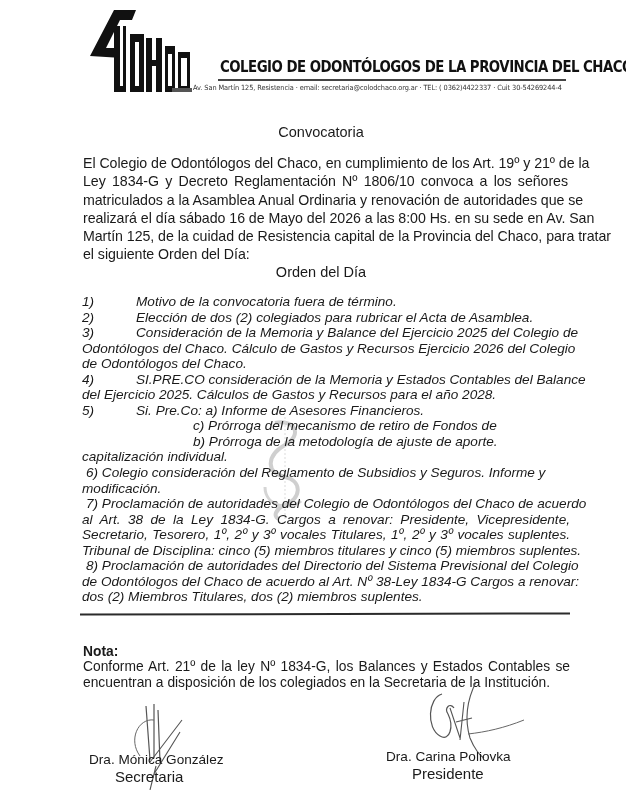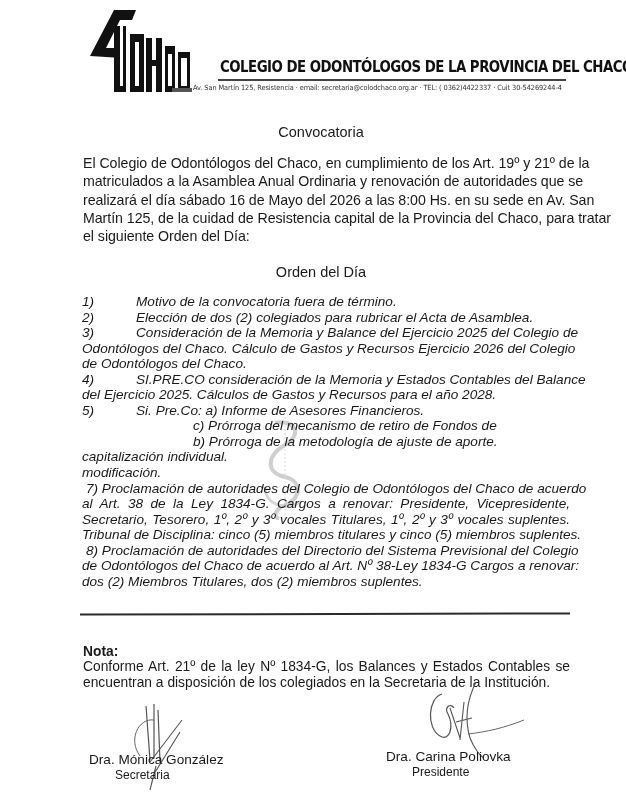--- a/index.html
+++ b/index.html
@@ -35,21 +35,21 @@
     .list .j { text-align: justify; text-align-last: justify; }
     .list .num { display: inline-block; width: 54px; }
     .list .ind { padding-left: 111px; }
     .list .sp { padding-left: 4px; }
     .hrule { left: 80px; top: 613px; width: 490px; height: 2px; background: #2b2b2b; transform: rotate(-0.12deg); }
     .note-label { left: 83px; top: 644px; font-size: 13.8px; font-weight: bold; text-align: center; }
     .note { left: 83px; top: 659px; width: 487px; font-size: 13.8px; line-height: 16px; }
     .note .line { display: block; white-space: nowrap; }
     .note .j { text-align: justify; text-align-last: justify; }
     .sig-name { font-size: 13.6px; white-space: nowrap; }
-    .sig-role { font-size: 12px; white-space: nowrap; }
+    .sig-role { font-size: 15px; white-space: nowrap; }
     .watermark { left: 245px; top: 415px; width: 80px; height: 105px; opacity: 0.35; }
     svg { display: block; }
   </style>
 </head>
 <body>
 
 <div class="abs logo">
   <svg width="112" height="92" viewBox="0 0 112 92">
 
     <polygon points="6,52 30,6 52,6 48,16 36,16 22,44 40,44 38,54" fill="#111"></polygon>
@@ -77,20 +77,21 @@
     <path d="M30,8 C50,4 58,20 40,30 C22,40 20,58 40,62 C58,66 56,84 40,90 C30,94 28,102 34,104" stroke="#777" stroke-width="4" fill="none"></path>
     <path d="M20,72 C20,92 46,96 56,86" stroke="#888" stroke-width="3" fill="none"></path>
     <line x1="40" y1="2" x2="40" y2="104" stroke="#999" stroke-width="1" stroke-dasharray="2,2"></line>
   </svg>
 </div>
 
 <div class="abs heading" style="top:124px;">Convocatoria</div>
 
 <div class="abs para" style="top:154px;">
   <span class="line">El Colegio de Odontólogos del Chaco, en cumplimiento de los Art. 19º y 21º de la</span>
+  <span class="line">Ley 1834-G y Decreto Reglamentación Nº 1806/10 convoca a los señores</span>
   <span class="line">matriculados a la Asamblea Anual Ordinaria y renovación de autoridades que se</span>
   <span class="line">realizará el día sábado 16   de Mayo del 2026 a las 8:00 Hs. en su sede en Av.  San</span>
   <span class="line">Martín 125, de la cuidad de Resistencia capital de la Provincia del Chaco, para tratar</span>
   <span class="line last">el siguiente Orden del Día:</span>
 </div>
 
 <div class="abs heading" style="top:264px;">Orden del Día</div>
 
 <div class="abs list" style="top:294px;">
   <div>
@@ -108,20 +109,21 @@
     <span class="line"><span class="num">4)</span><span>SI.PRE.CO consideración de la Memoria y Estados Contables del Balance</span></span>
     <span class="line">del Ejercicio 2025. Cálculos de Gastos y Recursos para el año 2028.</span>
   </div>
   <div>
     <span class="line"><span class="num">5)</span><span>Si. Pre.Co:  a) Informe de Asesores Financieros.</span></span>
     <span class="line ind">c) Prórroga del mecanismo de retiro de Fondos de</span>
     <span class="line ind">b) Prórroga de la metodología de ajuste de aporte.</span>
     <span class="line">capitalización individual.</span>
   </div>
   <div>
+    <span class="line sp">6)   Colegio consideración del Reglamento de Subsidios y Seguros. Informe y</span>
     <span class="line">modificación.</span>
   </div>
   <div>
     <span class="line sp">7) Proclamación de autoridades del Colegio de Odontólogos del Chaco de acuerdo</span>
     <span class="line j">al Art. 38 de la Ley 1834-G. Cargos a renovar: Presidente, Vicepresidente,</span>
     <span class="line j">Secretario, Tesorero, 1º, 2º y 3º vocales Titulares, 1º, 2º y 3º vocales suplentes.</span>
     <span class="line j">Tribunal de Disciplina: cinco (5) miembros titulares y cinco (5) miembros suplentes.</span>
   </div>
   <div>
     <span class="line sp">8) Proclamación de autoridades del Directorio del Sistema Previsional del Colegio</span>

